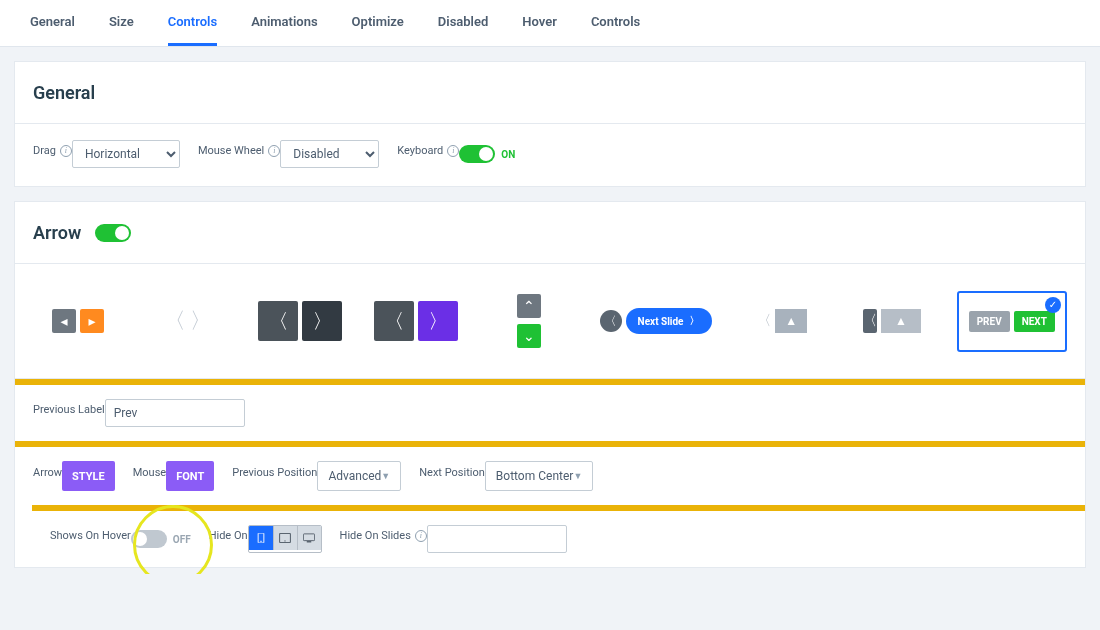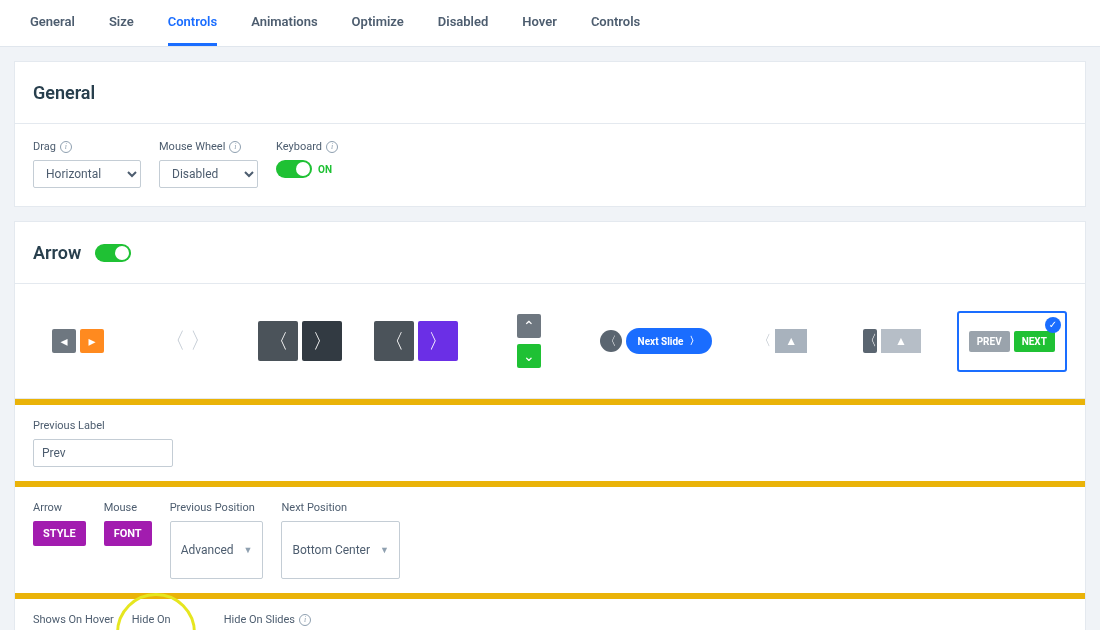--- a/index.html
+++ b/index.html
@@ -8,21 +8,21 @@
 .tabs { background: #fff; border-bottom: 1px solid #e0e6ed; display: flex; padding: 0 30px; }
 .tab { padding: 14px 0; margin-right: 34px; font-size: 13px; font-weight: 600; color: #4d5d6f; cursor: pointer; border-bottom: 3px solid transparent; }
 .tab.active { color: #1a6dff; border-bottom-color: #1a6dff; }
 
 .panel { background: #fff; margin: 14px 14px 6px; border: 1px solid #e4e9ef; }
 .panel-header { padding: 20px 18px; border-bottom: 1px solid #e4e9ef; display: flex; align-items: center; }
 .panel-title { font-size: 18px; font-weight: 600; color: #283f4d; margin-right: 14px; }
 .panel-body { padding: 16px 18px 18px; }
 
 .fields { display: flex; flex-wrap: wrap; gap: 18px; }
-.field { display: flex; flex-direction: column; }
+.field { display: flex; flex-direction: row; }
 .field-label { font-size: 11px; color: #4d5d6f; margin-bottom: 7px; display: flex; align-items: center; gap: 4px; }
 
 .info-icon { width: 12px; height: 12px; border: 1px solid #8fa0b0; border-radius: 50%; display: inline-flex; align-items: center; justify-content: center; font-size: 8px; font-style: italic; color: #8fa0b0; font-family: Georgia, serif; }
 
 select, input[type=text] { height: 28px; border: 1px solid #c4cdd5; background: #fff; padding: 0 8px; font-size: 12px; color: #4d5d6f; border-radius: 2px; }
 select { padding-right: 22px; }
 
 
 .toggle { position: relative; width: 36px; height: 18px; border-radius: 10px; cursor: pointer; display: inline-block; }
 .toggle::after { content: ""; position: absolute; width: 14px; height: 14px; background: #fff; border-radius: 50%; top: 2px; }
@@ -58,23 +58,23 @@
 .circ { width: 22px; height: 22px; border-radius: 50%; background: #5a6570; color: #fff; display: inline-flex; align-items: center; justify-content: center; font-size: 12px; }
 
 .img-thumb { width: 32px; height: 24px; background: #b6bec7; display: inline-flex; align-items: center; justify-content: center; color: #fff; font-size: 12px; }
 
 .txtbtn { font-size: 10px; font-weight: 700; padding: 5px 8px; border-radius: 2px; color: #fff; }
 .txtbtn.prev { background: #9aa3ac; }
 .txtbtn.next { background: #1fc134; }
 
 .sub-row { border-top: 6px solid #eab308; padding: 14px 18px; }
 
-.greenbtn { background: #a21caf; color: #fff; border: none; padding: 6px 10px; font-size: 11px; font-weight: 700; border-radius: 2px; cursor: pointer; }
-
-.dropdown-btn { display: inline-flex; align-items: center; gap: 10px; border: 1px solid #c4cdd5; padding: 21px 10px; font-size: 12px; color: #4d5d6f; background: #fff; border-radius: 2px; cursor: pointer; }
+.greenbtn { background: #8b5cf6; color: #fff; border: none; padding: 6px 10px; font-size: 11px; font-weight: 700; border-radius: 2px; cursor: pointer; }
+
+.dropdown-btn { display: inline-flex; align-items: center; border: 1px solid #c4cdd5; padding: 7px 10px; font-size: 12px; color: #4d5d6f; background: #fff; border-radius: 2px; cursor: pointer; }
 .dropdown-btn .caret { font-size: 9px; color: #8fa0b0; }
 
 .seg { display: inline-flex; border: 1px solid #b6bec7; border-radius: 2px; overflow: hidden; }
 .seg-item { width: 24px; height: 24px; display: flex; align-items: center; justify-content: center; background: #d5dce3; cursor: pointer; font-size: 13px; color: #5a6570; }
 .seg-item.active { background: #1a6dff; color: #fff; }
 .seg-item + .seg-item { border-left: 1px solid #b6bec7; }
 
 .highlight-ring { position: absolute; border: 3px solid #e6e61f; border-radius: 50%; pointer-events: none; }
 
 .device-icon { width: 12px; height: 10px; display: inline-block; }
@@ -207,21 +207,21 @@
       <div class="field">
         <span class="field-label">Next Position</span>
         <span class="dropdown-btn">
           <span>Bottom Center</span>
             <span class="caret">▼</span>
         </span>
       </div>
     </div>
   </div>
 
-  <div class="sub-row" style="position:relative;">
+  <div class="sub-row" style="position:relative;margin-left:17px;">
     <div class="fields">
       <div class="field">
         <span class="field-label">Shows On Hover</span>
         <div class="toggle-wrap">
           <span class="toggle off"></span>
           <span class="toggle-text off">OFF</span>
         </div>
       </div>
       <div class="field">
         <span class="field-label">Hide On</span>

